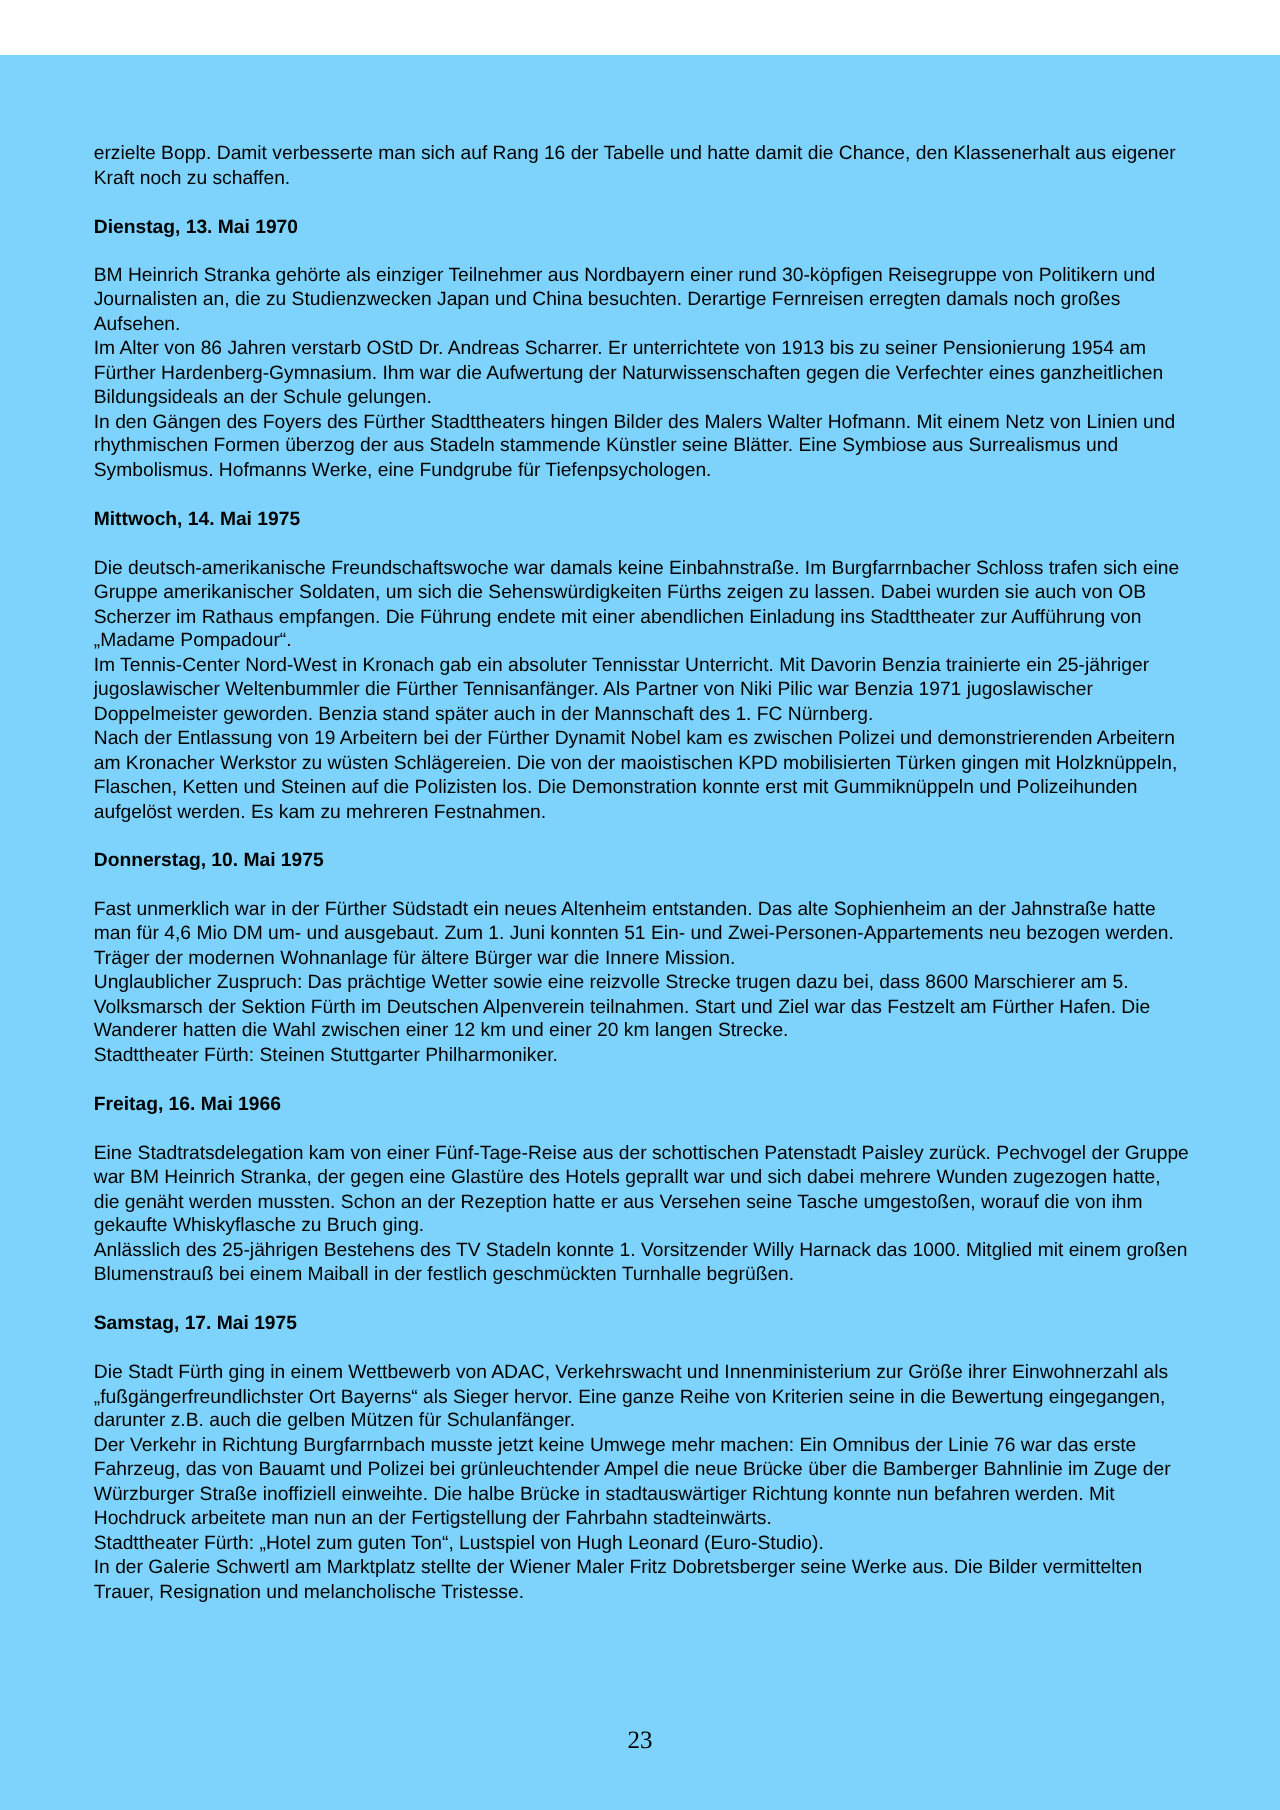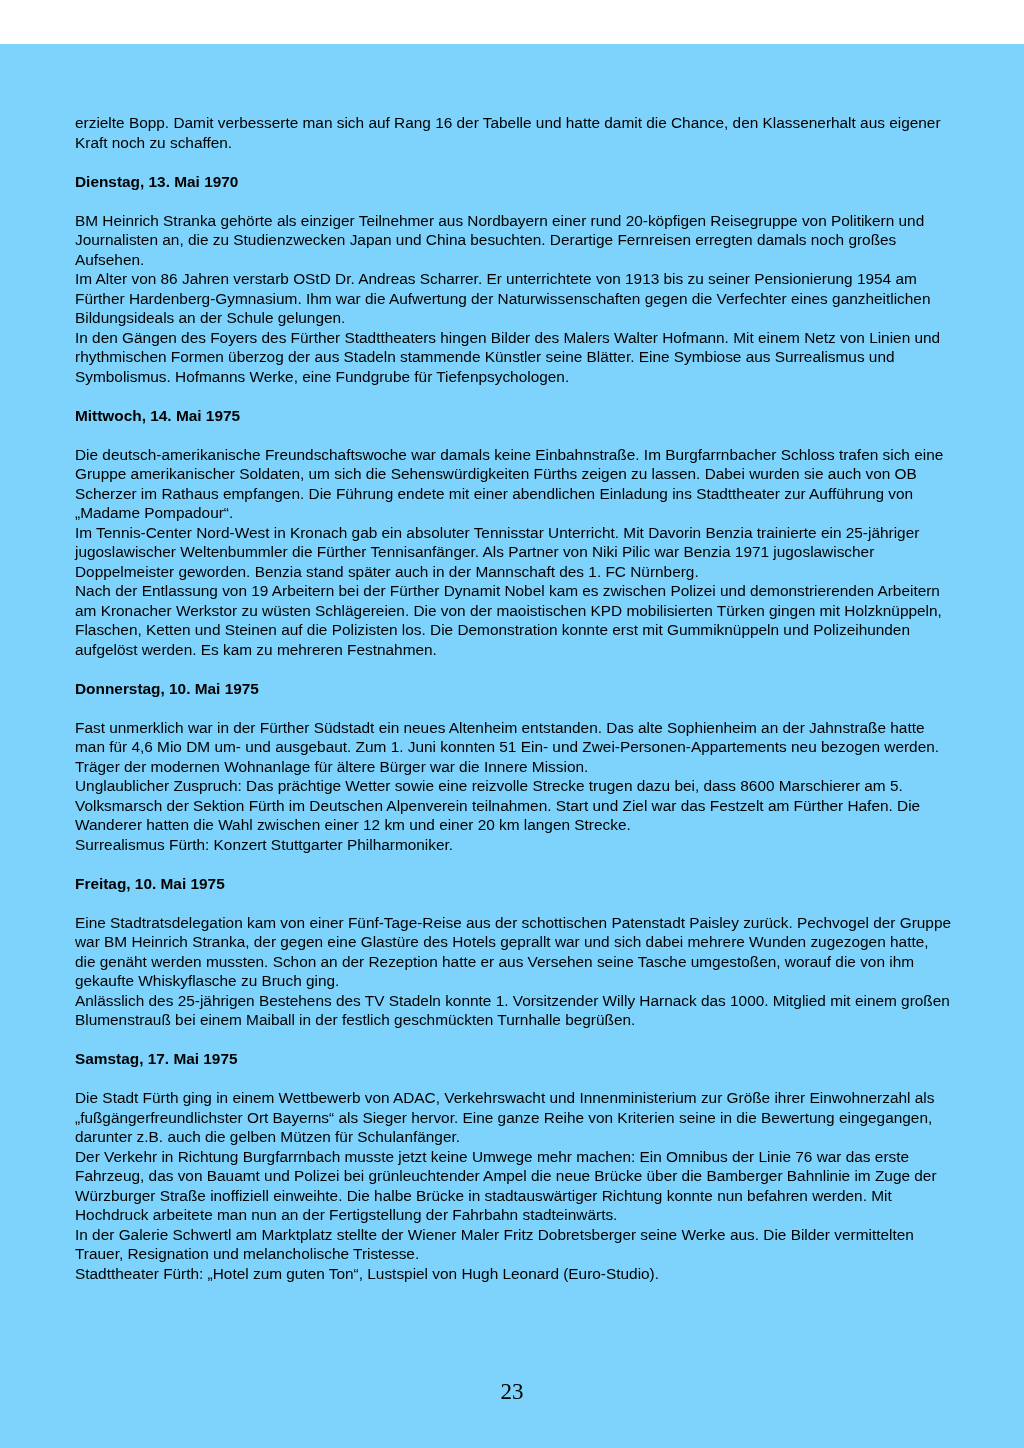--- a/index.html
+++ b/index.html
@@ -38,46 +38,46 @@
     line-height: 19.5px;
     font-weight: bold;
   }
   .page-number {
     position: absolute;
     top: 1336px;
     left: 0;
     width: 100%;
     text-align: center;
     font-family: "Liberation Serif", "DejaVu Serif", serif;
-    font-size: 23px;
+    font-size: 20px;
     line-height: 24px;
     color: #000000;
   }
 </style>
 </head>
 <body>
 
 <div class="page">
   <div class="content">
       <p class="doc-paragraph">erzielte Bopp. Damit verbesserte man sich auf Rang 16 der Tabelle und hatte damit die Chance, den Klassenerhalt aus eigener Kraft noch zu schaffen.</p>
       <h2 class="doc-heading">Dienstag, 13. Mai 1970</h2>
-      <p class="doc-paragraph">BM Heinrich Stranka gehörte als einziger Teilnehmer aus Nordbayern einer rund 20-köpfigen Reisegruppe von Politikern und Journalisten an, die zu Studienzwecken Japan und China besuchten. Derartige Fernreisen erregten damals noch großes Aufsehen.</p>
+      <p class="doc-paragraph">BM Heinrich Stranka gehörte als einziger Teilnehmer aus Nordbayern einer rund 30-köpfigen Reisegruppe von Politikern und Journalisten an, die zu Studienzwecken Japan und China besuchten. Derartige Fernreisen erregten damals noch großes Aufsehen.</p>
       <p class="doc-paragraph">Im Alter von 86 Jahren verstarb OStD Dr. Andreas Scharrer. Er unterrichtete von 1913 bis zu seiner Pensionierung 1954 am Fürther Hardenberg-Gymnasium. Ihm war die Aufwertung der Naturwissenschaften gegen die Verfechter eines ganzheitlichen Bildungsideals an der Schule gelungen.</p>
       <p class="doc-paragraph">In den Gängen des Foyers des Fürther Stadttheaters hingen Bilder des Malers Walter Hofmann. Mit einem Netz von Linien und rhythmischen Formen überzog der aus Stadeln stammende Künstler seine Blätter. Eine Symbiose aus Surrealismus und Symbolismus. Hofmanns Werke, eine Fundgrube für Tiefenpsychologen.</p>
       <h2 class="doc-heading">Mittwoch, 14. Mai 1975</h2>
       <p class="doc-paragraph">Die deutsch-amerikanische Freundschaftswoche war damals keine Einbahnstraße. Im Burgfarrnbacher Schloss trafen sich eine Gruppe amerikanischer Soldaten, um sich die Sehenswürdigkeiten Fürths zeigen zu lassen. Dabei wurden sie auch von OB Scherzer im Rathaus empfangen. Die Führung endete mit einer abendlichen Einladung ins Stadttheater zur Aufführung von „Madame Pompadour“.</p>
       <p class="doc-paragraph">Im Tennis-Center Nord-West in Kronach gab ein absoluter Tennisstar Unterricht. Mit Davorin Benzia trainierte ein 25-jähriger jugoslawischer Weltenbummler die Fürther Tennisanfänger. Als Partner von Niki Pilic war Benzia 1971 jugoslawischer Doppelmeister geworden. Benzia stand später auch in der Mannschaft des 1. FC Nürnberg.</p>
       <p class="doc-paragraph">Nach der Entlassung von 19 Arbeitern bei der Fürther Dynamit Nobel kam es zwischen Polizei und demonstrierenden Arbeitern am Kronacher Werkstor zu wüsten Schlägereien. Die von der maoistischen KPD mobilisierten Türken gingen mit Holzknüppeln, Flaschen, Ketten und Steinen auf die Polizisten los. Die Demonstration konnte erst mit Gummiknüppeln und Polizeihunden aufgelöst werden. Es kam zu mehreren Festnahmen.</p>
       <h2 class="doc-heading">Donnerstag, 10. Mai 1975</h2>
       <p class="doc-paragraph">Fast unmerklich war in der Fürther Südstadt ein neues Altenheim entstanden. Das alte Sophienheim an der Jahnstraße hatte man für 4,6 Mio DM um- und ausgebaut. Zum 1. Juni konnten 51 Ein- und Zwei-Personen-Appartements neu bezogen werden. Träger der modernen Wohnanlage für ältere Bürger war die Innere Mission.</p>
       <p class="doc-paragraph">Unglaublicher Zuspruch: Das prächtige Wetter sowie eine reizvolle Strecke trugen dazu bei, dass 8600 Marschierer am 5. Volksmarsch der Sektion Fürth im Deutschen Alpenverein teilnahmen. Start und Ziel war das Festzelt am Fürther Hafen. Die Wanderer hatten die Wahl zwischen einer 12 km und einer 20 km langen Strecke.</p>
-      <p class="doc-paragraph">Surrealismus Fürth: Konzert Stuttgarter Philharmoniker.</p>
-      <h2 class="doc-heading">Freitag, 10. Mai 1975</h2>
+      <p class="doc-paragraph">Stadttheater Fürth: Steinen Stuttgarter Philharmoniker.</p>
+      <h2 class="doc-heading">Freitag, 16. Mai 1966</h2>
       <p class="doc-paragraph">Eine Stadtratsdelegation kam von einer Fünf-Tage-Reise aus der schottischen Patenstadt Paisley zurück. Pechvogel der Gruppe war BM Heinrich Stranka, der gegen eine Glastüre des Hotels geprallt war und sich dabei mehrere Wunden zugezogen hatte, die genäht werden mussten. Schon an der Rezeption hatte er aus Versehen seine Tasche umgestoßen, worauf die von ihm gekaufte Whiskyflasche zu Bruch ging.</p>
       <p class="doc-paragraph">Anlässlich des 25-jährigen Bestehens des TV Stadeln konnte 1. Vorsitzender Willy Harnack das 1000. Mitglied mit einem großen Blumenstrauß bei einem Maiball in der festlich geschmückten Turnhalle begrüßen.</p>
       <h2 class="doc-heading">Samstag, 17. Mai 1975</h2>
       <p class="doc-paragraph">Die Stadt Fürth ging in einem Wettbewerb von ADAC, Verkehrswacht und Innenministerium zur Größe ihrer Einwohnerzahl als „fußgängerfreundlichster Ort Bayerns“ als Sieger hervor. Eine ganze Reihe von Kriterien seine in die Bewertung eingegangen, darunter z.B. auch die gelben Mützen für Schulanfänger.</p>
       <p class="doc-paragraph">Der Verkehr in Richtung Burgfarrnbach musste jetzt keine Umwege mehr machen: Ein Omnibus der Linie 76 war das erste Fahrzeug, das von Bauamt und Polizei bei grünleuchtender Ampel die neue Brücke über die Bamberger Bahnlinie im Zuge der Würzburger Straße inoffiziell einweihte. Die halbe Brücke in stadtauswärtiger Richtung konnte nun befahren werden. Mit Hochdruck arbeitete man nun an der Fertigstellung der Fahrbahn stadteinwärts.</p>
+      <p class="doc-paragraph">Stadttheater Fürth: „Hotel zum guten Ton“, Lustspiel von Hugh Leonard (Euro-Studio).</p>
       <p class="doc-paragraph">In der Galerie Schwertl am Marktplatz stellte der Wiener Maler Fritz Dobretsberger seine Werke aus. Die Bilder vermittelten Trauer, Resignation und melancholische Tristesse.</p>
-      <p class="doc-paragraph">Stadttheater Fürth: „Hotel zum guten Ton“, Lustspiel von Hugh Leonard (Euro-Studio).</p>
     </div>
   <div class="page-number">23</div>
 </div>
 
 </body></html>

